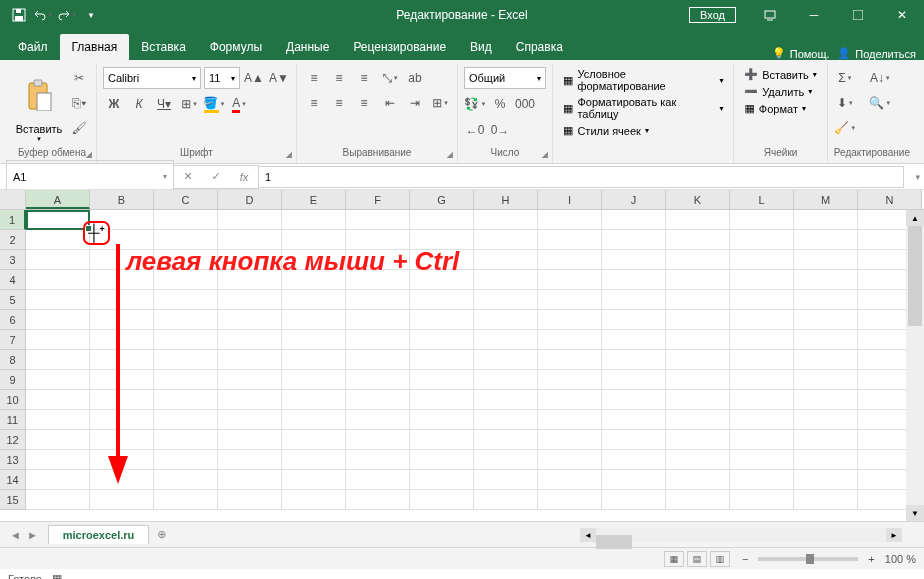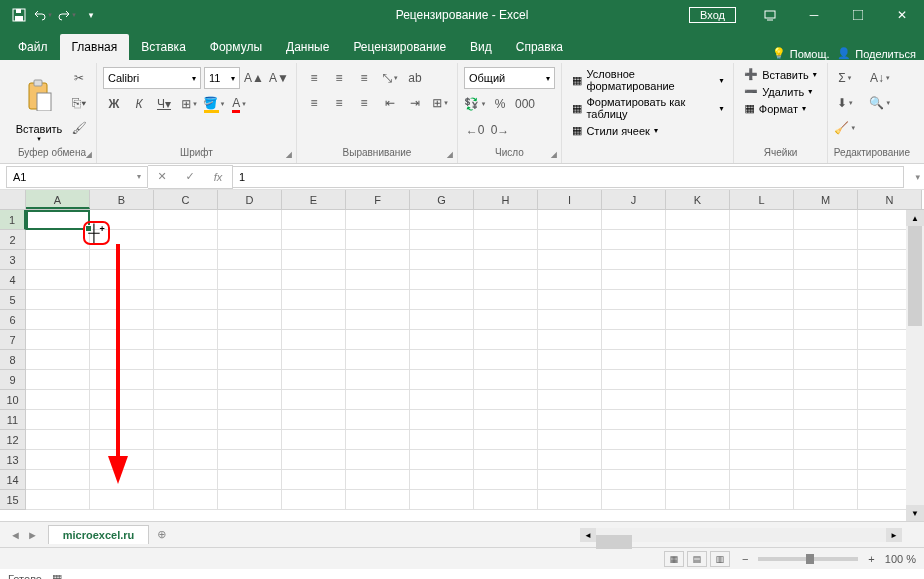--- a/index.html
+++ b/index.html
@@ -32,21 +32,21 @@
 .dd-arrow::after { content: "▾"; font-size: 7px; margin-left: 2px; color: #666; }
 
 .font-combo { height: 22px; border: 1px solid #c0c0c0; background: #fff; font-size: 11px; padding: 0 4px; display: flex; align-items: center; justify-content: space-between; cursor: pointer; }
 .font-row { display: flex; gap: 3px; }
 
 .styles-body { display: flex; flex-direction: column; gap: 2px; font-size: 11px; }
 .style-item { display: flex; align-items: center; gap: 4px; cursor: pointer; padding: 1px 4px; }
 .cells-stack { display: flex; flex-direction: column; gap: 2px; font-size: 11px; }
 
 .formula-bar { height: 26px; background: #fff; border-bottom: 1px solid #e0e0e0; display: flex; align-items: center; }
-.name-box { width: 142px; height: 22px; border: 1px solid #d0d0d0; margin-left: 6px; display: flex; align-items: center; padding: 4px 6px; font-size: 11px; justify-content: space-between; }
+.name-box { width: 168px; height: 22px; border: 1px solid #d0d0d0; margin-left: 6px; display: flex; align-items: center; padding: 16px 6px; font-size: 11px; justify-content: space-between; }
 .fb-btns { display: flex; border: 1px solid #d0d0d0; border-left: none; }
 .fb-btn { width: 28px; height: 22px; display: flex; align-items: center; justify-content: center; font-size: 11px; color: #888; cursor: pointer; }
 .fb-input { flex: 1; height: 22px; border: 1px solid #d0d0d0; border-left: none; margin-right: 20px; padding: 0 6px; font-size: 11px; display: flex; align-items: center; }
 .fb-expand { position: absolute; right: 4px; font-size: 9px; color: #888; cursor: pointer; }
 
 .grid-area { position: relative; height: 331px; background: #fff; display: flex; }
 .corner { width: 26px; height: 20px; background: #e8e8e8; border-right: 1px solid #ccc; border-bottom: 1px solid #ccc; }
 .col-headers { display: flex; height: 20px; border-bottom: 1px solid #ccc; }
 .ch { width: 64px; background: #e8e8e8; border-right: 1px solid #ccc; text-align: center; font-size: 11px; line-height: 20px; color: #444; cursor: pointer; }
 .ch.sel { background: #d2e4d2; border-bottom: 2px solid #217346; }
@@ -106,21 +106,21 @@
           <path d="M4 2 L1 5 L4 8 M1 5 H8 A3 3 0 0 1 8 11" fill="none" stroke="#fff"></path>
         </svg>
       </div>
     <div class="dd-arrow">
         <svg width="12" height="12" viewBox="0 0 12 12">
           <path d="M8 2 L11 5 L8 8 M11 5 H4 A3 3 0 0 0 4 11" fill="none" stroke="#fff"></path>
         </svg>
       </div>
     <div style="font-size:9px;">▾</div>
   </div>
-  <div class="tb-title">Рецензирование - Excel</div>
+  <div class="tb-title">Редактирование - Excel</div>
   <div class="tb-right">
     <div class="login-box">Вход</div>
     <div class="win-btn">
         <svg width="12" height="12">
           <rect x="1" y="2" width="10" height="7" fill="none" stroke="#fff"></rect>
           <path d="M3 11 h6" stroke="#fff"></path>
         </svg>
       </div>
     <div class="win-btn">─</div>
     <div class="win-btn">
@@ -231,21 +231,21 @@
           <div class="sm-btn">⇥</div>
           <div class="sm-btn dd-arrow">⊞</div>
         </div>
       </div>
     </div>
     <div class="rg-label"><span>Выравнивание</span><span class="rg-corner">◢</span></div>
   </div>
 
   <div class="ribbon-group">
     <div class="rg-body" style="flex-direction:column; gap:4px;">
-      <div class="font-combo" style="width:91px;">
+      <div class="font-combo" style="width:82px;">
           <span>Общий</span>
           <span style="font-size:8px;">▾</span>
         </div>
       <div class="font-row">
         <div class="sm-btn dd-arrow">💱</div>
         <div class="sm-btn">%</div>
         <div class="sm-btn">000</div>
       </div>
       <div class="font-row">
         <div class="sm-btn">←0</div>
@@ -614,20 +614,21 @@
         <div class="fill-handle"></div>
       </div>
 
       <div class="red-box">
           <span class="plus-cursor">┼<sup style="font-size:9px;">+</sup></span>
         </div>
       <svg class="red-arrow" width="24" height="240">
         <line x1="12" y1="0" x2="12" y2="216" stroke="#ff0000" stroke-width="4"></line>
         <polygon points="12,240 2,212 22,212" fill="#ff0000"></polygon>
       </svg>
+      <div class="anno-text">левая кнопка мыши + Ctrl</div>
     </div>
     <div class="vscroll">
       <div class="vs-btn">▲</div>
       <div class="vs-track">
           <div class="vs-thumb"></div>
         </div>
       <div class="vs-btn">▼</div>
     </div>
   </div>
 </div>

